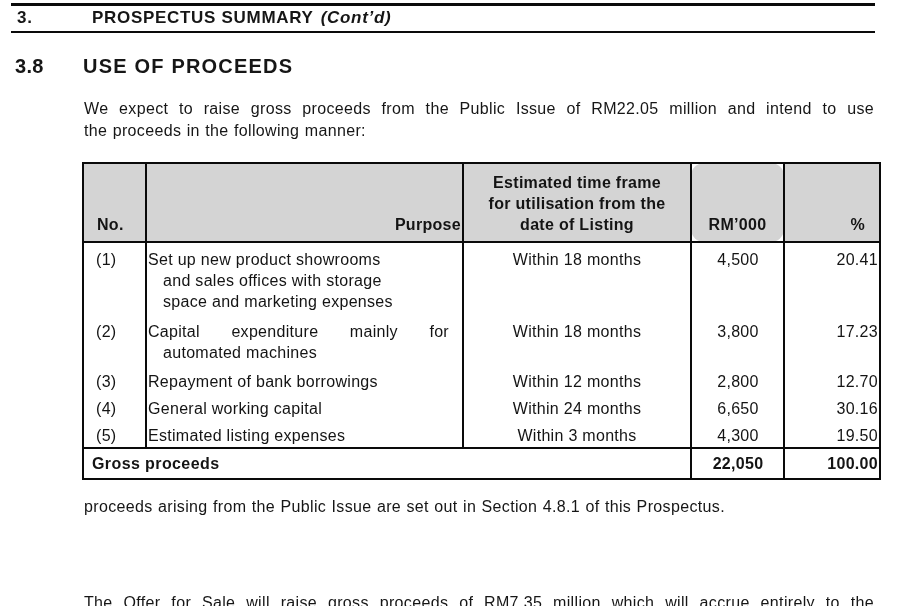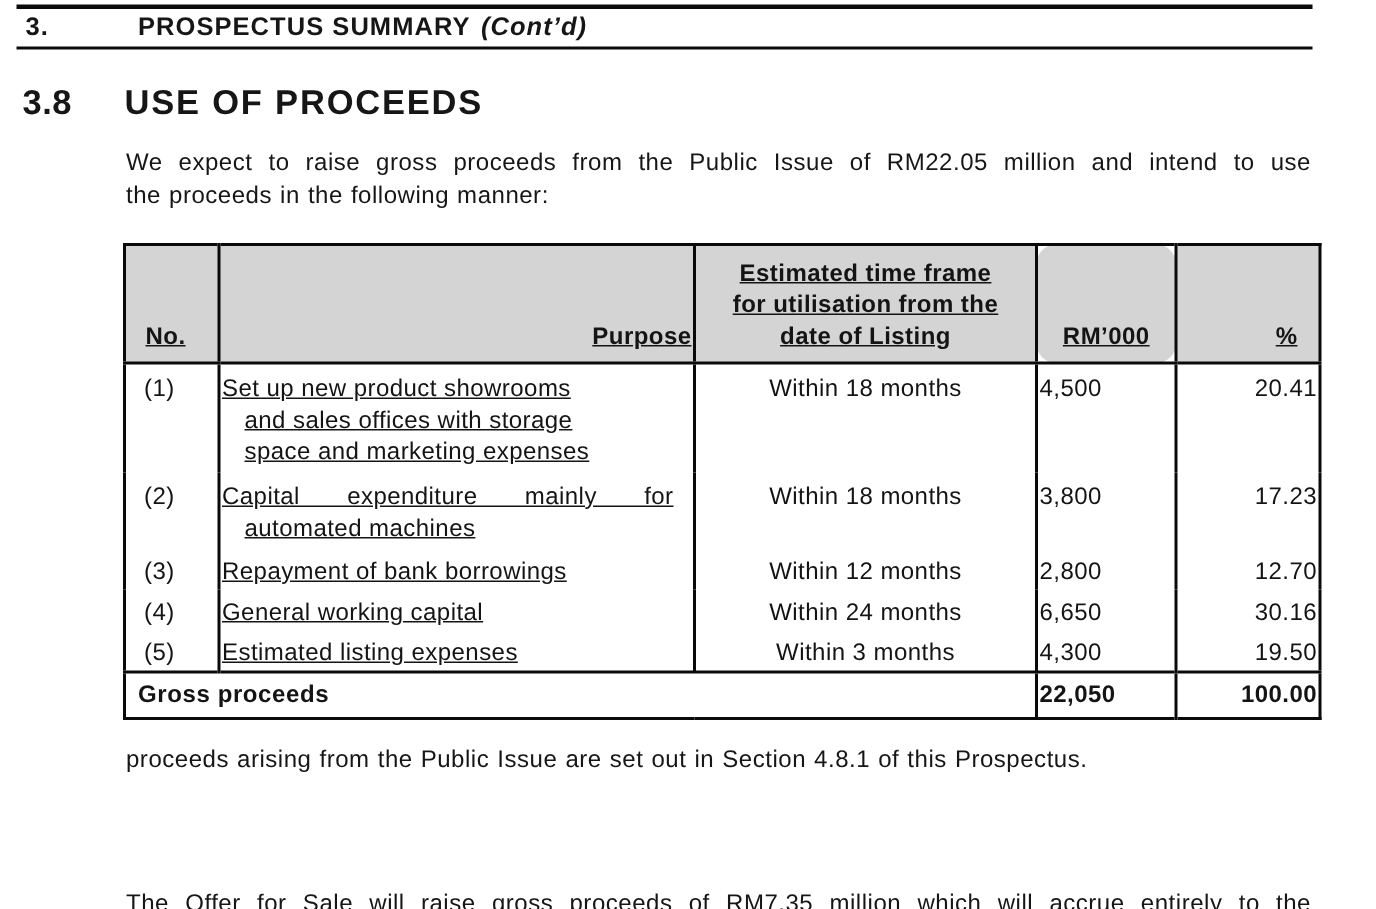--- a/index.html
+++ b/index.html
@@ -21,21 +21,21 @@
     display: flex; align-items: baseline;
     font-size: 17px; font-weight: bold; letter-spacing: 0.7px;
     white-space: nowrap;
   }
   .section-heading .num { width: 75px; }
   .section-heading .contd { font-style: italic; margin-left: 7px; }
 
   .subsection-heading {
     position: absolute; top: 55px; left: 15px;
     display: flex; align-items: baseline;
-    font-size: 23px; font-weight: bold; letter-spacing: 1.2px;
+    font-size: 20px; font-weight: bold; letter-spacing: 1.2px;
     white-space: nowrap;
   }
   .subsection-heading .num { width: 68px; letter-spacing: 0.3px; }
 
   
   .para {
     position: absolute; left: 84px; width: 790px;
     font-size: 16px; line-height: 21.5px;
     letter-spacing: 0.35px; word-spacing: 0.6px;
   }
@@ -58,43 +58,42 @@
   col.c1 { width: 63px; }  col.c2 { width: 317px; }
   col.c3 { width: 228px; } col.c4 { width: 93px; } col.c5 { width: 96px; }
 
   thead th {
     background: #d4d4d4;
     font-weight: bold;
     vertical-align: bottom;
     padding-bottom: 6px;
     border-bottom: 2px solid #0a0a0a;
     height: 70px;
-    text-decoration: underline;
   }
   th, td { border-left: 2px solid #0a0a0a; }
   th:first-child, td:first-child { border-left: none; }
 
   th.h-no      { text-align: left; padding-left: 13px; }
   th.h-purpose { text-align: right; padding-left: 25px; }
   th.h-time    { text-align: center; white-space: pre-line; }
   th.h-amt     { text-align: center; border-radius: 13px; }
   th.h-pct     { text-align: right; padding-right: 14px; }
 
   tbody td { vertical-align: top; padding-top: 6px; }
   tr.r1 { height: 73px; } tr.r2 { height: 51px; }
   tr.r3, tr.r4, tr.r5 { height: 26px; }
   tr.r3 td, tr.r4 td, tr.r5 td { padding-top: 5px; }
 
   td.no   { padding-left: 12px; white-space: nowrap; }
-  td.purpose { padding-right: 13px; text-decoration: underline; }
+  td.purpose { padding-right: 13px; }
   td.purpose .pl { white-space: nowrap; }
   td.purpose .cont { padding-left: 15px; }
   td.purpose .pjust { white-space: normal; text-align: justify; text-align-last: justify; }
   td.time { text-align: center; white-space: nowrap; }
-  td.amt  { text-align: left; padding-right: 0; white-space: nowrap; }
+  td.amt  { text-align: center; padding-right: 0; white-space: nowrap; }
   td.pct  { text-align: right; white-space: nowrap; }
 
   tfoot td {
     border-top: 2px solid #0a0a0a;
     font-weight: bold;
     vertical-align: top;
     padding-top: 4px;
     height: 24px;
   }
   tfoot td.total-label { padding-left: 8px; border-left: none; letter-spacing: 0.4px; }

